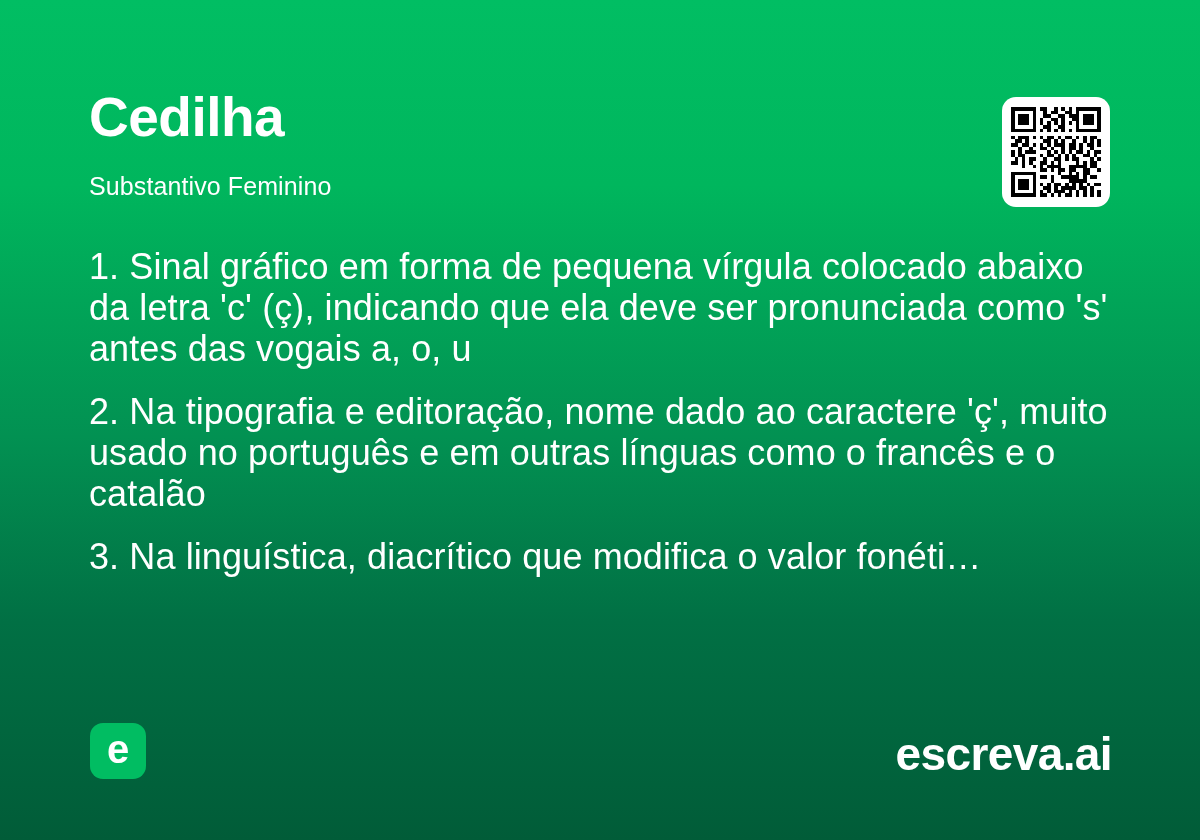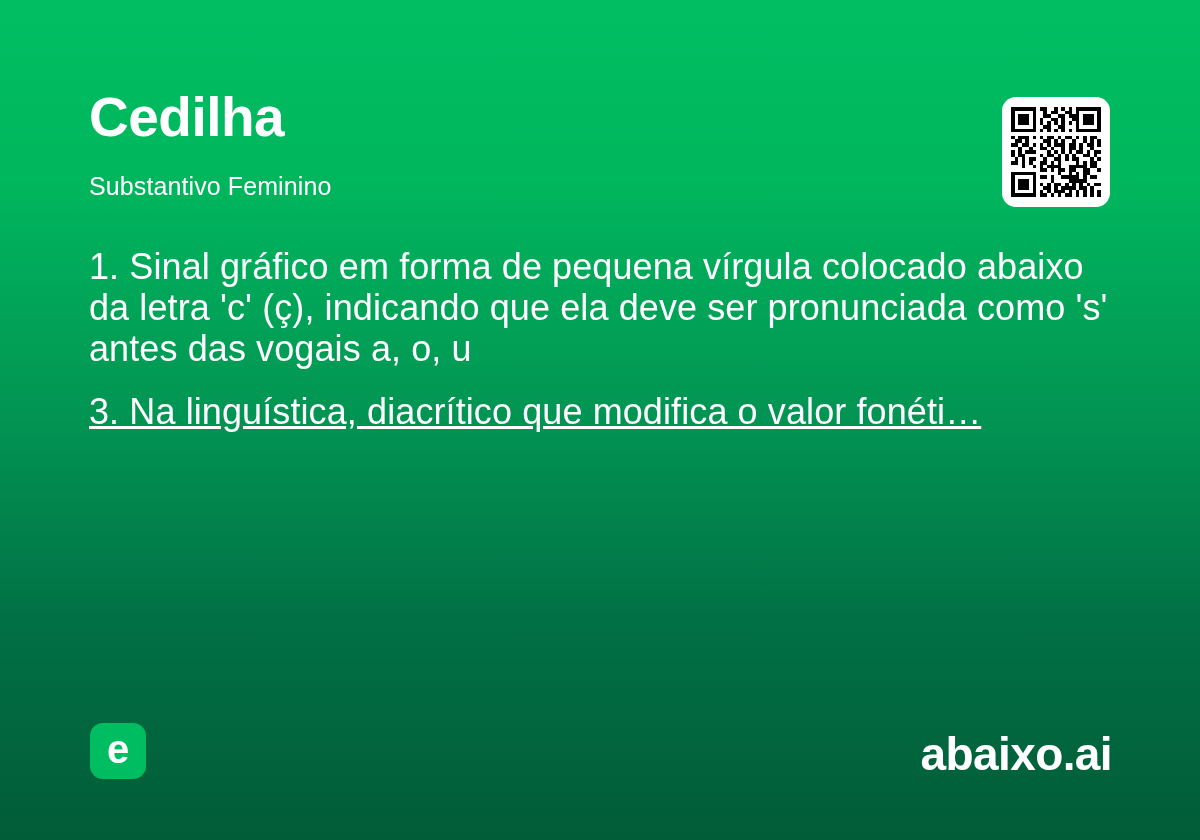--- a/index.html
+++ b/index.html
@@ -78,21 +78,21 @@
   }
 
   .definition {
     font-size: 36px;
     font-weight: 400;
     color: #ffffff;
     line-height: 41px;
     letter-spacing: 0.1px;
     margin-bottom: 22px;
   }
-  .definition:last-child { margin-bottom: 8px; text-decoration: underline; }
+  .definition:last-child { margin-bottom: 8px; }
 
   
   .footer-logo {
     position: absolute;
     left: 90px;
     bottom: 61px;
     width: 56px;
     height: 56px;
     background: #01bd62;
     border-radius: 13px;
@@ -296,22 +296,23 @@
         <rect x="13" y="24" width="1" height="1"></rect>
           <rect x="15" y="24" width="1" height="1"></rect>
         <rect x="18" y="24" width="1" height="1"></rect>
           <rect x="22" y="24" width="1" height="1"></rect>
       </g>
     </svg>
   </div>
 
   <div class="definitions">
     <p class="definition">1. Sinal gráfico em forma de pequena vírgula colocado abaixo da letra 'c' (ç), indicando que ela deve ser pronunciada como 's' antes das vogais a, o, u</p>
+    <p class="definition">2. Na tipografia e editoração, nome dado ao caractere 'ç', muito usado no português e em outras línguas como o francês e o catalão</p>
     <p class="definition">3. Na linguística, diacrítico que modifica o valor fonéti…</p>
   </div>
 
   <div class="footer-logo">
     <span class="glyph">e</span>
   </div>
 
-  <div class="brand">abaixo.ai</div>
+  <div class="brand">escreva.ai</div>
 
 </div>
 
 </body></html>

